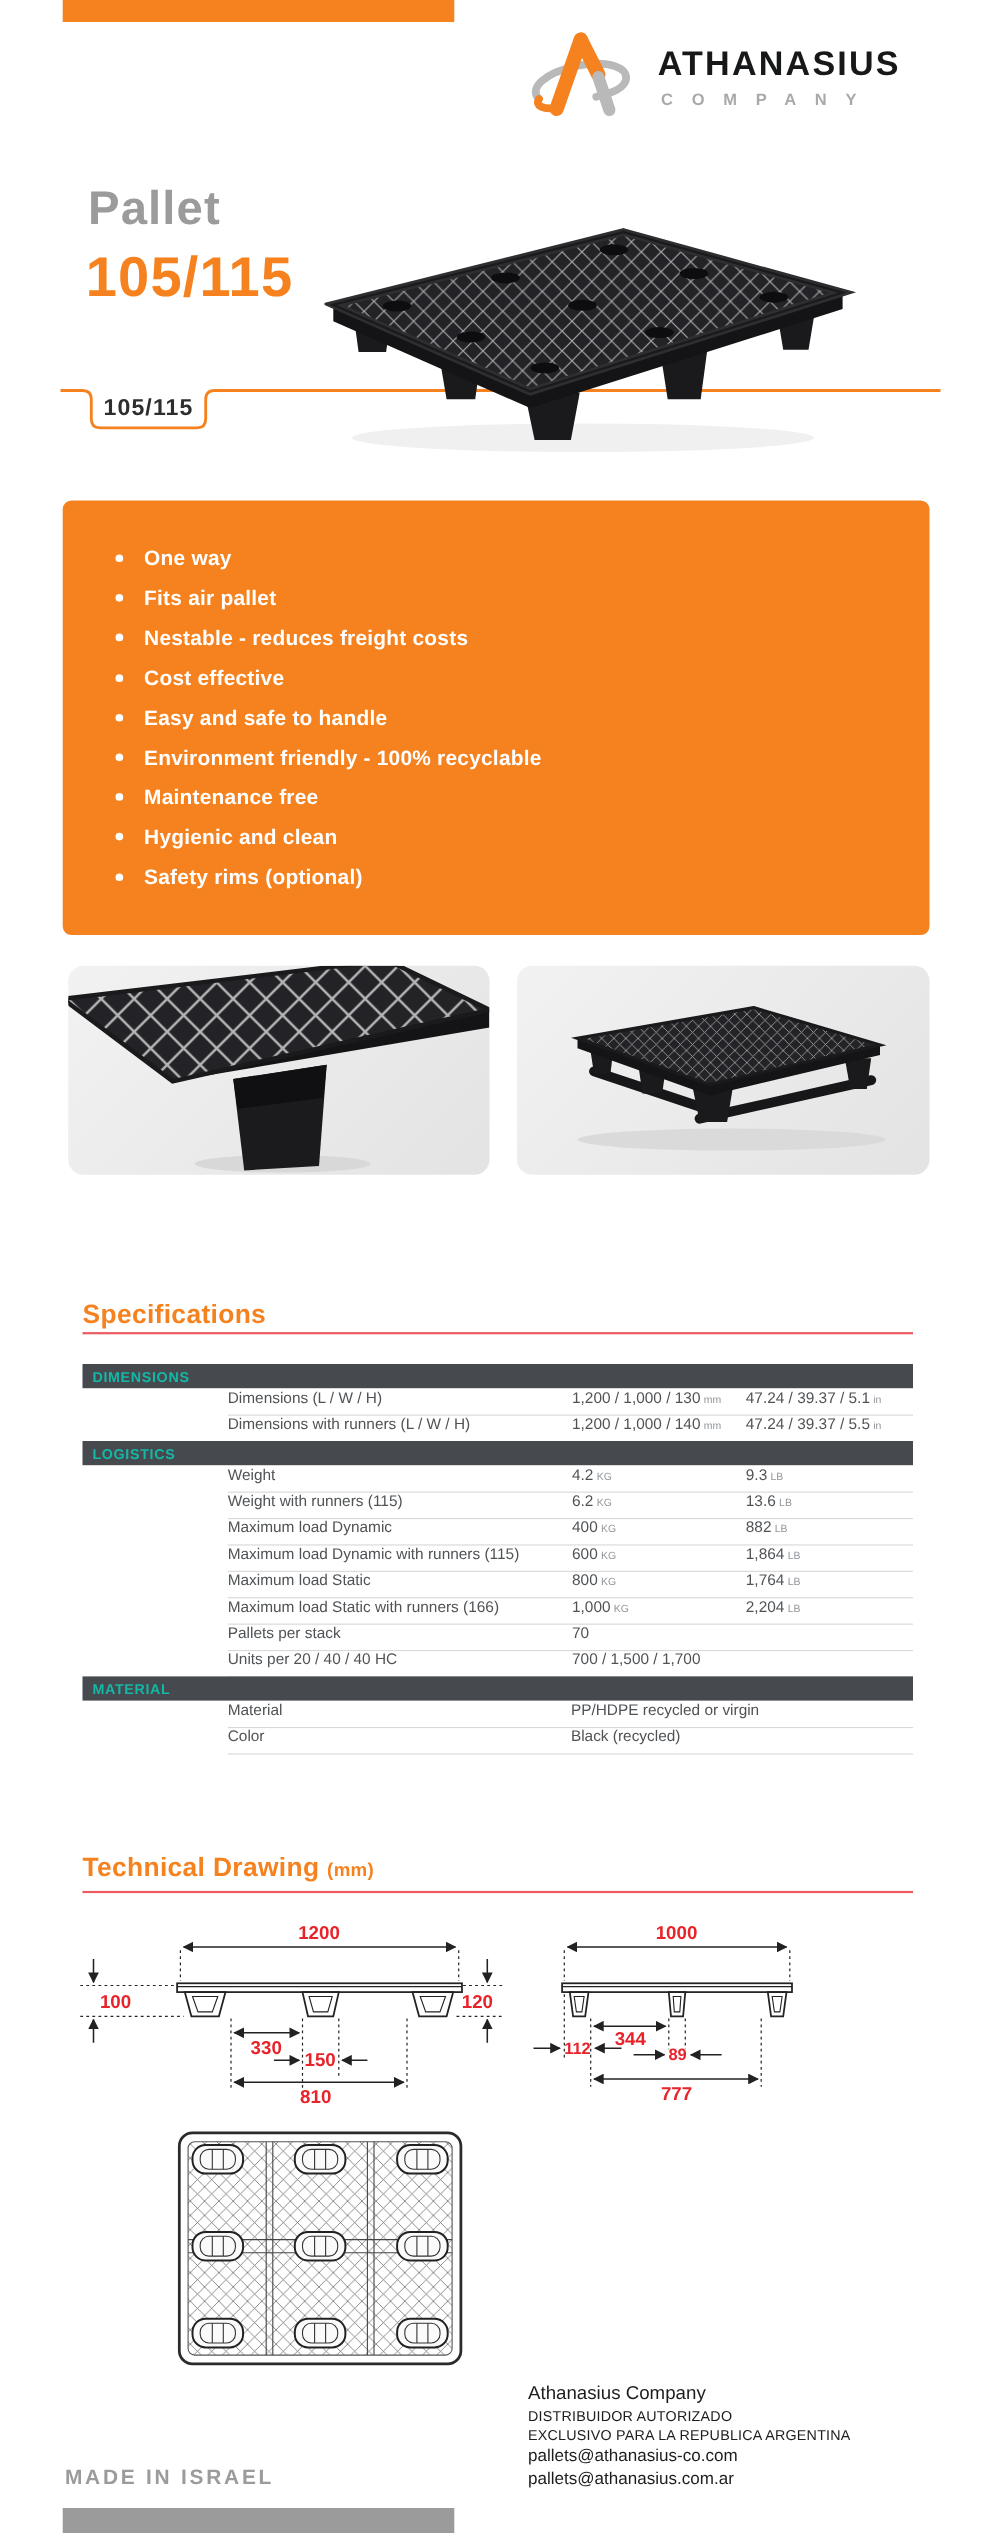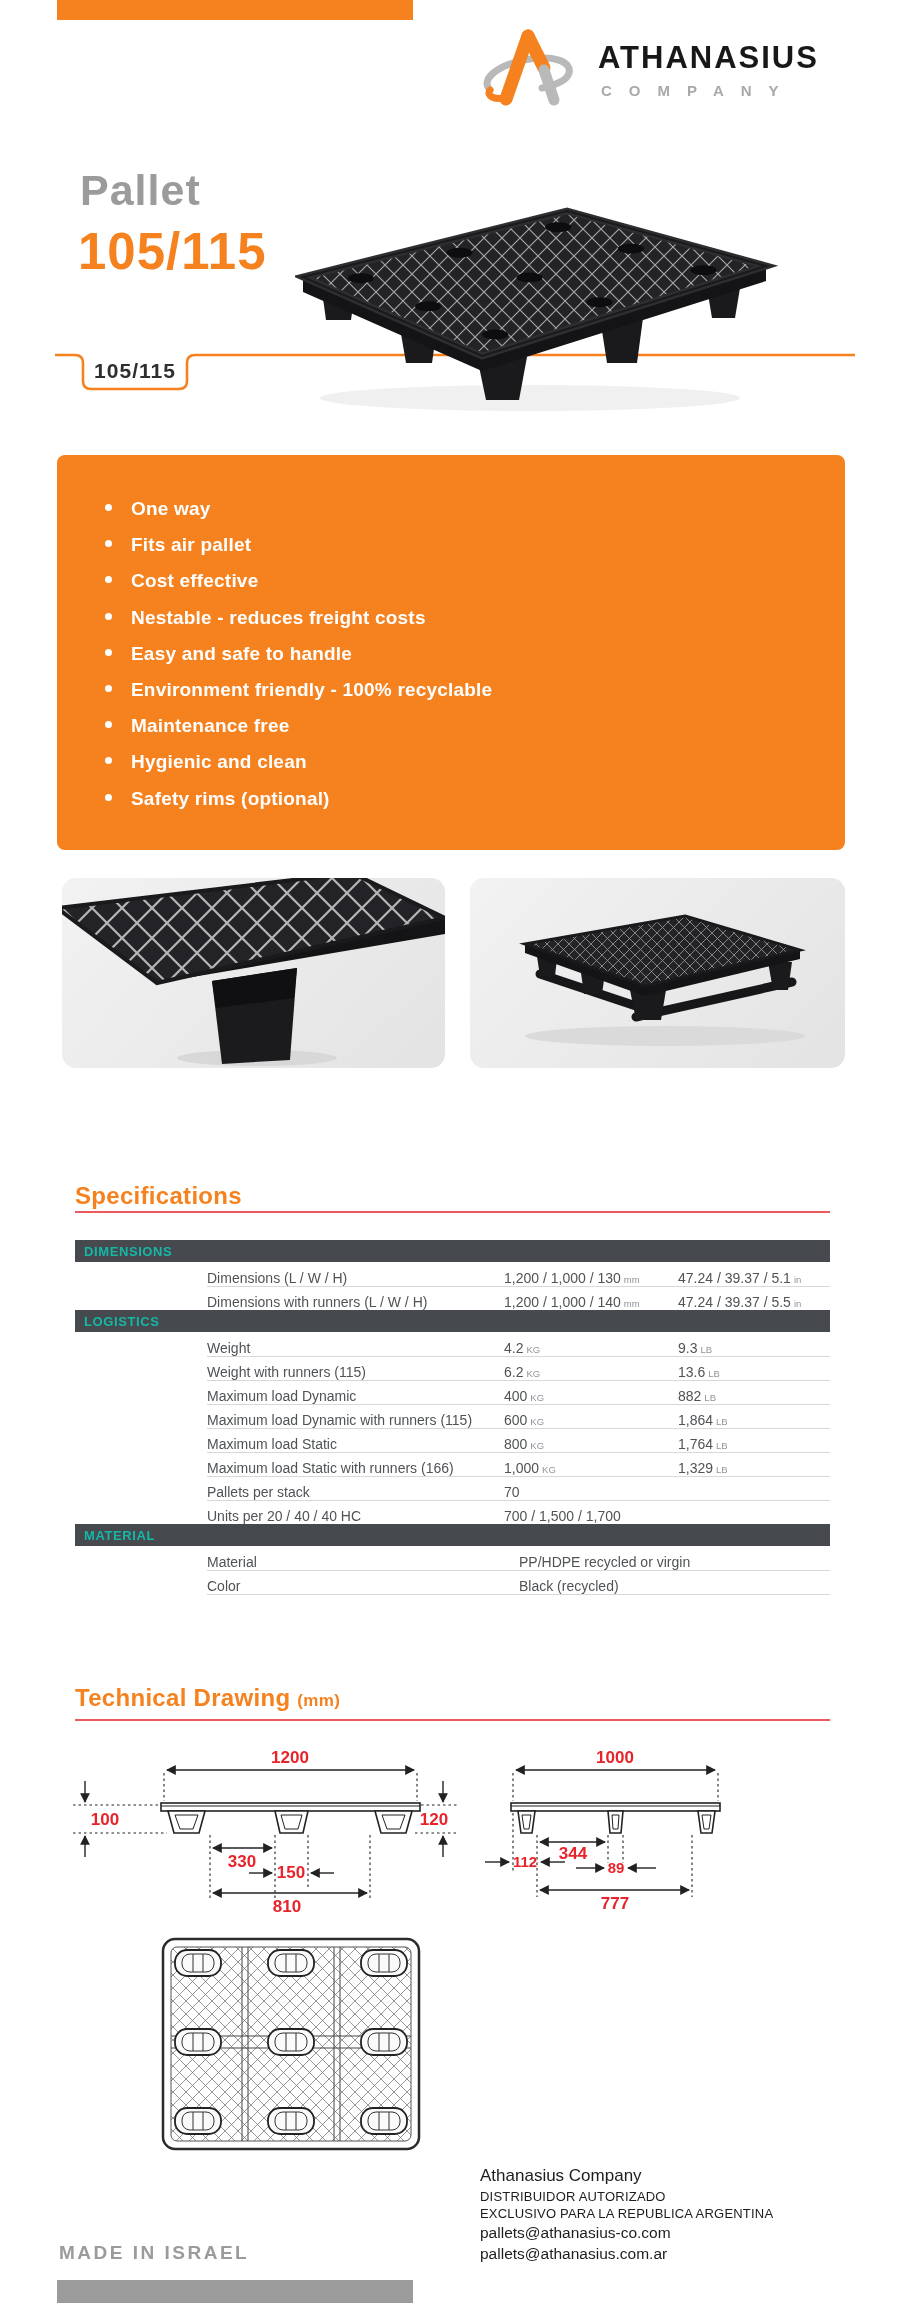--- a/index.html
+++ b/index.html
@@ -37,22 +37,22 @@
   
   .sec-head{font-size:24px;font-weight:bold;color:#f5821f;letter-spacing:.3px;}
   .sec-head .small{font-size:17px;}
   .red-rule{height:2px;background:#ec5a60;width:755px;left:75px;}
 
   
   .spec-table{left:75px;top:1240px;width:755px;}
   .sec-bar{height:22px;background:#46494e;color:#14b8a6;font-size:13px;font-weight:bold;
            letter-spacing:.6px;padding:4px 0 0 9px;box-sizing:border-box;}
   .spec-row{height:24px;}
-  .row-inner{margin-left:132px;height:100%;display:flex;align-items:flex-end;border-bottom:1px solid #d8d8d8;
-             font-size:14px;color:#505356;gap:16px;}
+  .row-inner{margin-left:132px;height:100%;display:flex;align-items:flex-start;border-bottom:1px solid #d8d8d8;
+             font-size:14px;color:#505356;}
   .cell-label{flex:1;}
   .cell-v1{width:158px;}
   .cell-v2{width:152px;}
   .unit{font-size:9.5px;color:#90959a;margin-left:3px;}
   .spec-note{left:75px;top:1610px;width:760px;font-size:13.5px;color:#4a4d50;}
 
   
   .tech-head{left:75px;top:1684px;text-align:right;}
   .dim{fill:#e8232a;font-size:17px;font-weight:bold;font-family:"Liberation Sans","DejaVu Sans",sans-serif;}
   .dim.sm{font-size:15px;}
@@ -141,22 +141,22 @@
         <ellipse cx="263.212" cy="34.135600000000004" rx="13" ry="5" fill="#0d0d0f"></ellipse>
         <ellipse cx="335.88" cy="55.64" rx="13" ry="5" fill="#0d0d0f"></ellipse>
         <ellipse cx="408.548" cy="77.1444" rx="13" ry="5" fill="#0d0d0f"></ellipse>
       </g>
   </svg>
 
   <div class="abs features-box">
     <ul>
       <li>One way</li>
       <li>Fits air pallet</li>
+      <li>Nestable - reduces freight costs</li>
       <li>Cost effective</li>
-      <li>Nestable - reduces freight costs</li>
       <li>Easy and safe to handle</li>
       <li>Environment friendly - 100% recyclable</li>
       <li>Maintenance free</li>
       <li>Hygienic and clean</li>
       <li>Safety rims (optional)</li>
     </ul>
   </div>
 
   <div class="abs tile tile-left">
     <svg width="383" height="190" viewBox="0 0 383 190">
@@ -245,21 +245,21 @@
         <div class="row-inner">
       <div class="cell-label">Maximum load Static</div>
       <div class="cell-v1"><span>800</span><span class="unit">KG</span></div>
       <div class="cell-v2"><span>1,764</span><span class="unit">LB</span></div>
     </div>
       </div>
     <div class="spec-row">
         <div class="row-inner">
       <div class="cell-label">Maximum load Static with runners (166)</div>
       <div class="cell-v1"><span>1,000</span><span class="unit">KG</span></div>
-      <div class="cell-v2"><span>1,329</span><span class="unit">LB</span></div>
+      <div class="cell-v2"><span>2,204</span><span class="unit">LB</span></div>
     </div>
       </div>
     <div class="spec-row">
         <div class="row-inner">
       <div class="cell-label">Pallets per stack</div>
       <div class="cell-v1"><span>70</span><span class="unit"></span></div>
       <div class="cell-v2"><span></span><span class="unit"></span></div>
     </div>
       </div>
     <div class="spec-row">

